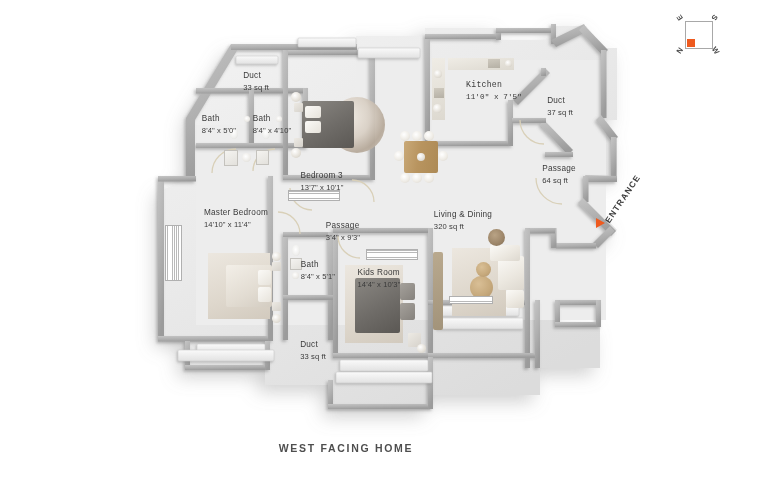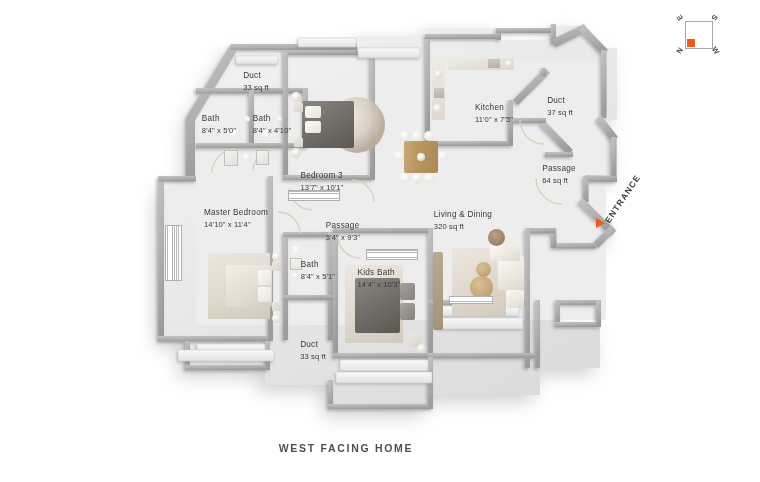--- a/index.html
+++ b/index.html
@@ -467,42 +467,42 @@
       <span class="rl-dim">13'7" x 10'1"</span>
     </div>
     <div class="room-label" style="left:236px; top:207px;">
       <span class="rl-name">Master Bedroom</span>
       <span class="rl-dim">14'10" x 11'4"</span>
     </div>
     <div class="room-label" style="left:343px; top:220px;">
       <span class="rl-name">Passage</span>
       <span class="rl-dim">3'4" x 9'3"</span>
     </div>
-    <div class="room-label" style="left:494px; top:102px;">
+    <div class="room-label" style="left:494px; top:79px;font-family:Liberation Mono, monospace;">
       <span class="rl-name">Kitchen</span>
       <span class="rl-dim">11'0" x 7'5"</span>
     </div>
     <div class="room-label" style="left:560px; top:95px;">
       <span class="rl-name">Duct</span>
       <span class="rl-dim">37 sq ft</span>
     </div>
     <div class="room-label" style="left:559px; top:163px;">
       <span class="rl-name">Passage</span>
       <span class="rl-dim">64 sq ft</span>
     </div>
     <div class="room-label" style="left:463px; top:209px;">
       <span class="rl-name">Living &amp; Dining</span>
       <span class="rl-dim">320 sq ft</span>
     </div>
     <div class="room-label" style="left:318px; top:259px;">
       <span class="rl-name">Bath</span>
       <span class="rl-dim">8'4" x 5'1"</span>
     </div>
     <div class="room-label" style="left:379px; top:267px;">
-      <span class="rl-name">Kids Bath</span>
+      <span class="rl-name">Kids Room</span>
       <span class="rl-dim">14'4" x 10'3"</span>
     </div>
     <div class="room-label" style="left:313px; top:339px;">
       <span class="rl-name">Duct</span>
       <span class="rl-dim">33 sq ft</span>
     </div>
   </div>
 
   <div class="compass">
     <div class="compass-box"></div>

